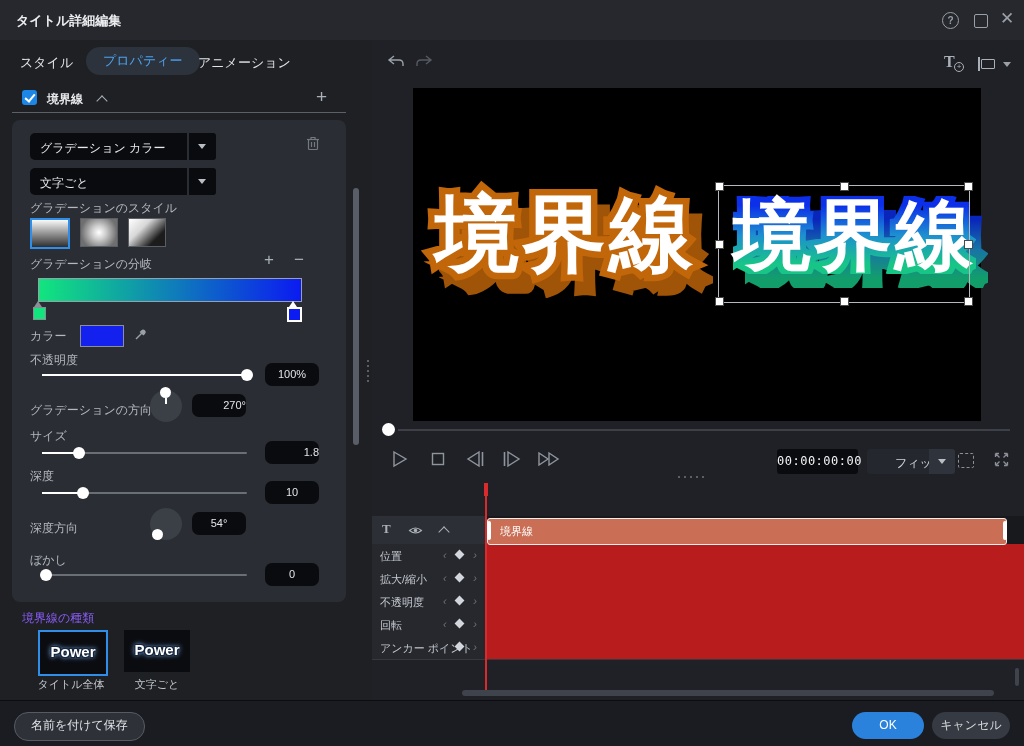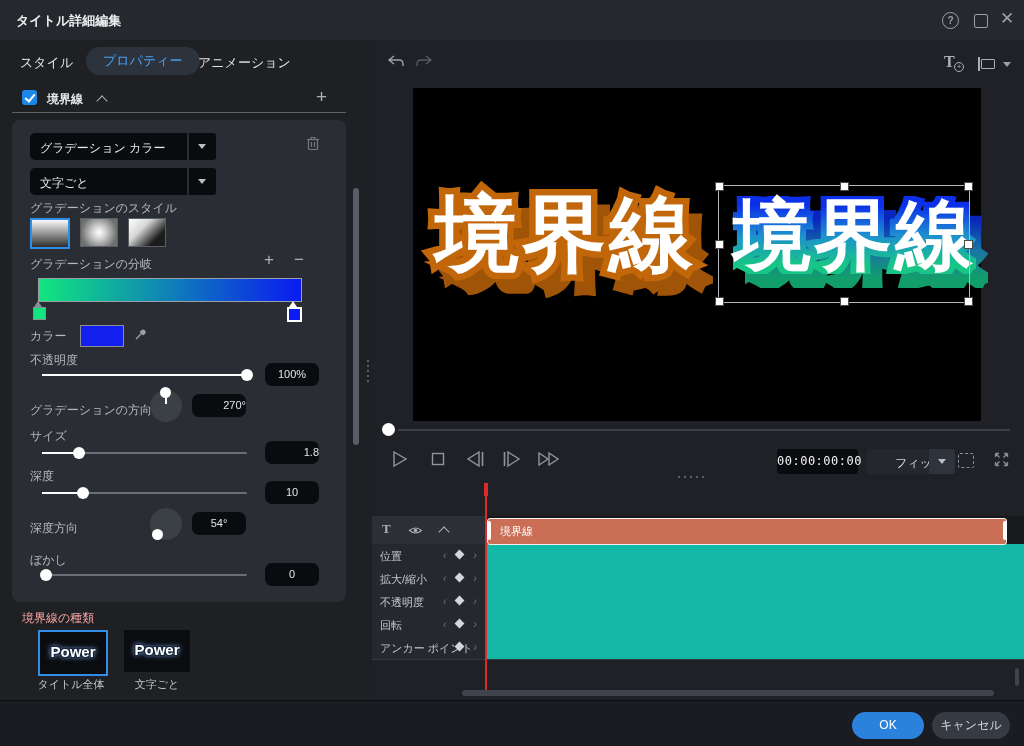--- a/index.html
+++ b/index.html
@@ -110,21 +110,21 @@
   .hdots i{display:inline-block;width:2px;height:2px;border-radius:50%;background:#70757d;margin-right:4px;vertical-align:top;}
 
   
   .tl-ruler{position:absolute;left:0;top:443px;width:652px;height:33px;background:#24262b;}
   .rlabel{position:absolute;top:6px;font-size:11px;color:#cdd1d6;}
   .rlabel.ctr{transform:translateX(-50%);}
   .ticks-minor{position:absolute;left:115px;right:0;bottom:3px;height:6px;
     background:repeating-linear-gradient(to right,#565b63 0 1px,transparent 1px 26px);}
   .ticks-major{position:absolute;left:115px;right:0;bottom:3px;height:10px;
     background:repeating-linear-gradient(to right,#6a6f77 0 1px,transparent 1px 130px);}
-  .tl-row{position:absolute;left:0;width:652px;background:#14b8a6;border-bottom:1px solid #36393f;}
+  .tl-row{position:absolute;left:0;width:652px;background:#b91c1c;border-bottom:1px solid #36393f;}
   .tl-head{position:absolute;left:0;top:0;bottom:0;width:113px;background:#26282e;}
   .tl-head0{background:#2c2f35;}
   .trk-label{position:absolute;left:8px;top:5px;font-size:11px;color:#c5c9cf;}
   .kf{position:absolute;right:8px;top:5px;width:34px;height:12px;}
   .kf .arr{position:absolute;top:0;font-size:11px;line-height:12px;color:#6d7278;}
   .kf .dia{position:absolute;left:13px;top:2px;width:7px;height:7px;background:#d4d6de;transform:rotate(45deg);}
   .clip{position:absolute;left:115px;top:478px;width:518px;height:25px;background:#ca6f55;border:1px solid #f0f0f0;border-radius:3px;}
   .clip-label{position:absolute;left:12px;top:5px;font-size:11px;color:#fff;}
   .clip-tab{position:absolute;top:2px;width:4px;height:19px;background:#fff;border-radius:2px;}
   .playhead{position:absolute;left:113px;top:443px;width:2px;height:207px;background:#d92b2b;z-index:5;}
@@ -252,21 +252,21 @@
 
       <div class="dim-label" style="left:18px;top:432px;">ぼかし</div>
       <div class="slider" style="left:30px;top:449px;">
         <div class="track"></div>
         <div class="fill" style="width:2%;"></div>
         <div class="thumb" style="left:2%;"></div>
       </div>
       <div class="valbox" style="left:253px;top:443px;">0</div>
     </div>
 
-    <div class="dim-label" style="left:22px;top:570px;color:#fca5a5;">境界線の種類</div>
+    <div class="dim-label" style="left:22px;top:570px;color:#8b5cf6;">境界線の種類</div>
     <div class="kind sel" style="left:38px;">
       <div class="powertxt">Power</div>
     </div>
     <div class="kind" style="left:124px;">
       <div class="powertxt">Power</div>
     </div>
     <div class="kind-label" style="left:26px;">タイトル全体</div>
     <div class="kind-label" style="left:112px;">文字ごと</div>
 
     <div class="lscroll"></div>
@@ -450,17 +450,18 @@
     </div>
 
     <div class="playhead-top"></div>
     <div class="playhead"></div>
 
     <div class="hscroll"></div>
     <div class="vscroll-sm"></div>
   </div>
 
   <div class="footer">
+    <div class="btn btn-save">名前を付けて保存</div>
     <div class="btn btn-ok">OK</div>
     <div class="btn btn-cancel">キャンセル</div>
   </div>
 
 </div>
 
 </body></html>

